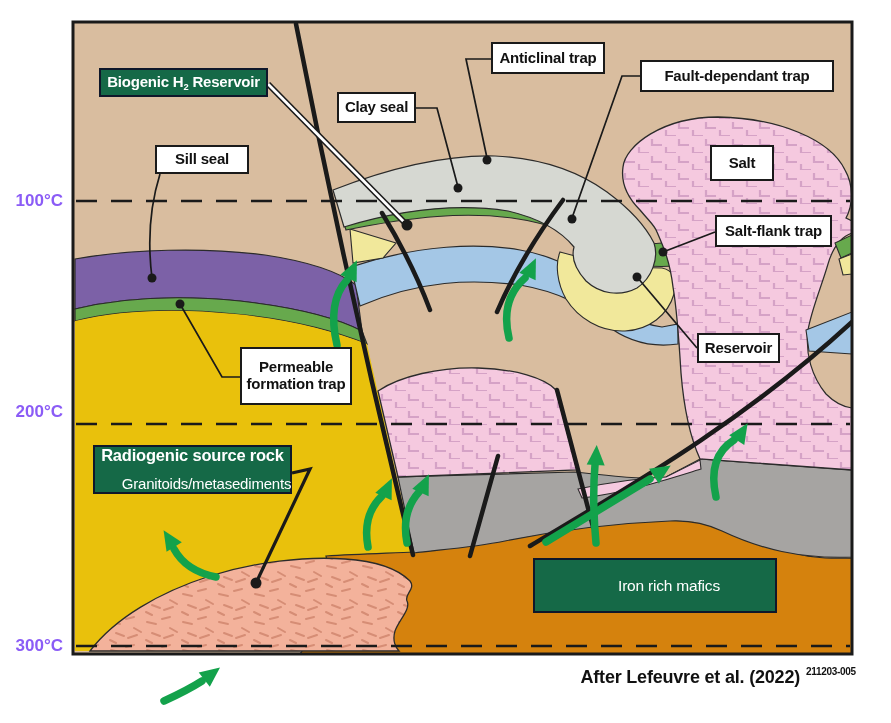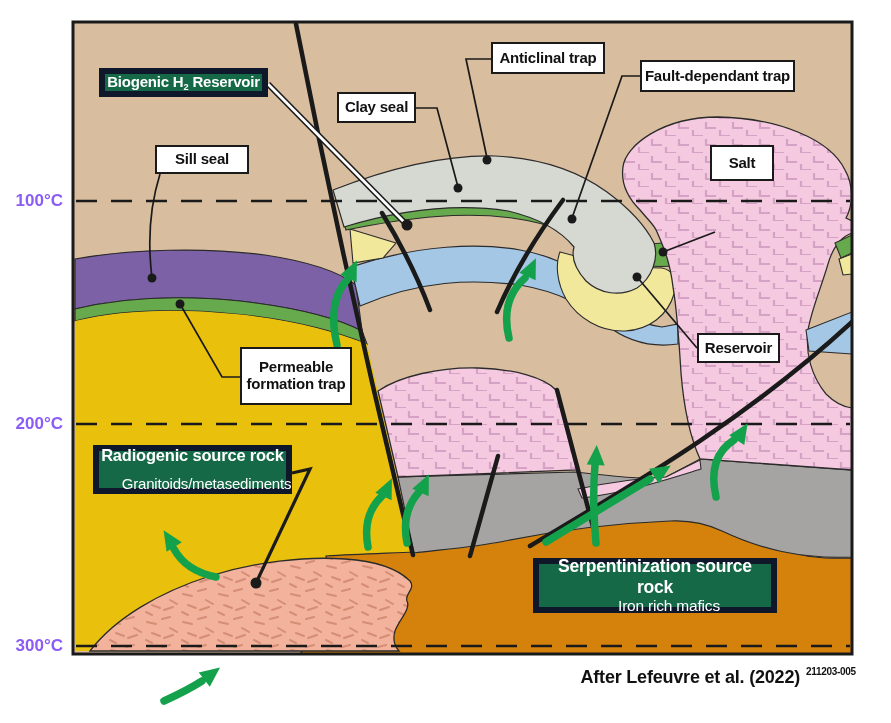--- a/index.html
+++ b/index.html
@@ -2,21 +2,21 @@
 <html><head>
 <meta charset="utf-8">
 <style>
   html,body{margin:0;padding:0;background:#ffffff;}
   #stage{position:relative;width:891px;height:723px;background:#ffffff;overflow:hidden;
          font-family:"Liberation Sans",sans-serif;}
   #art{position:absolute;left:0;top:0;}
   .lbl{position:absolute;background:#ffffff;border:2.5px solid #1a1a1a;box-sizing:border-box;
        display:flex;align-items:center;justify-content:center;text-align:center;
        font-weight:700;font-size:15px;letter-spacing:-0.2px;color:#111;line-height:1.12;}
-  .gbox{position:absolute;border:6px solid #0f172a;box-sizing:border-box;color:#ffffff;
+  .gbox{position:absolute;border:2px solid #0f172a;box-sizing:border-box;color:#ffffff;
         display:flex;flex-direction:column;align-items:center;justify-content:center;
         text-align:center;letter-spacing:-0.2px;line-height:1.15;}
   .gbox .t1{font-weight:700;font-size:16.5px;}
   .gbox .t2{font-weight:400;font-size:15px;margin-left:28px;}
   .temp{position:absolute;width:53px;text-align:right;font-weight:700;font-size:17px;color:#8b5cf6;}
   .sub{font-size:0.62em;vertical-align:-0.28em;}
   #attr{position:absolute;left:520px;top:661px;width:280px;text-align:right;
         font-weight:700;font-size:18px;color:#111;letter-spacing:-0.2px;margin-top:6px;}
   #figno{position:absolute;left:806px;top:666px;width:50px;font-weight:700;font-size:10px;
          color:#111;letter-spacing:-0.3px;}
@@ -155,43 +155,43 @@
 
   <g>
     <path d="M164,701 Q188,690 202,681" fill="none" stroke-width="7.5" stroke-linecap="round" stroke="#13a24b"></path>
     <path d="M0,-14 L9,6 L-9,6 Z" transform="translate(209,676) rotate(52)" fill="#13a24b"></path>
   </g>
 
   <rect x="73" y="22" width="779" height="632" fill="none" stroke-width="3" stroke="#1a1a1a"></rect>
 </svg>
 
 <div class="temp" style="left:10px;top:191px;">100°C</div>
-<div class="temp" style="left:10px;top:414px;">200°C</div>
+<div class="temp" style="left:10px;top:402px;">200°C</div>
 <div class="temp" style="left:10px;top:636px;">300°C</div>
 
 <div class="lbl" style="left:155px;top:145px;width:94px;height:29px;">Sill seal</div>
 <div class="lbl" style="left:337px;top:92px;width:79px;height:31px;">Clay seal</div>
 <div class="lbl" style="left:491px;top:42px;width:114px;height:32px;">Anticlinal trap</div>
-<div class="lbl" style="left:640px;top:60px;width:155px;height:32px;">Fault-dependant trap</div>
+<div class="lbl" style="left:640px;top:60px;width:194px;height:32px;">Fault-dependant trap</div>
 <div class="lbl" style="left:710px;top:145px;width:64px;height:36px;">Salt</div>
+<div class="lbl" style="left:715px;top:215px;width:117px;height:32px;">Salt-flank trap</div>
 <div class="lbl" style="left:697px;top:333px;width:83px;height:30px;">Reservoir</div>
 <div class="lbl" style="left:240px;top:347px;width:112px;height:58px;font-size:15px;flex-direction:column;">
   <span>Permeable</span>
   <span>formation trap</span>
 </div>
 
 <div class="gbox" style="left: 99px; top: 68px; width: 169px; height: 29px; background: rgb(21, 105, 71);">
   <span style="font-weight:700;font-size:15px;"><span>Biogenic H</span><span class="sub">2</span><span> Reservoir</span></span>
 </div>
 <div class="gbox" style="left: 93px; top: 445px; width: 199px; height: 49px; background: rgb(21, 105, 71); gap: 10px;">
   <span class="t1">Radiogenic source rock</span>
   <span class="t2">Granitoids/metasediments</span>
 </div>
 <div class="gbox" style="left: 533px; top: 558px; width: 244px; height: 55px; background: rgb(21, 105, 71);">
-  <span class="t1" style="font-size:17.5px;">Serpentinization source rock</span>
   <span class="t2" style="font-size:15.5px;">Iron rich mafics</span>
 </div>
 
 
 <div id="attr">After Lefeuvre et al. (2022)</div>
 <div id="figno">211203-005</div>
 
 </div>
 
 </body></html>

